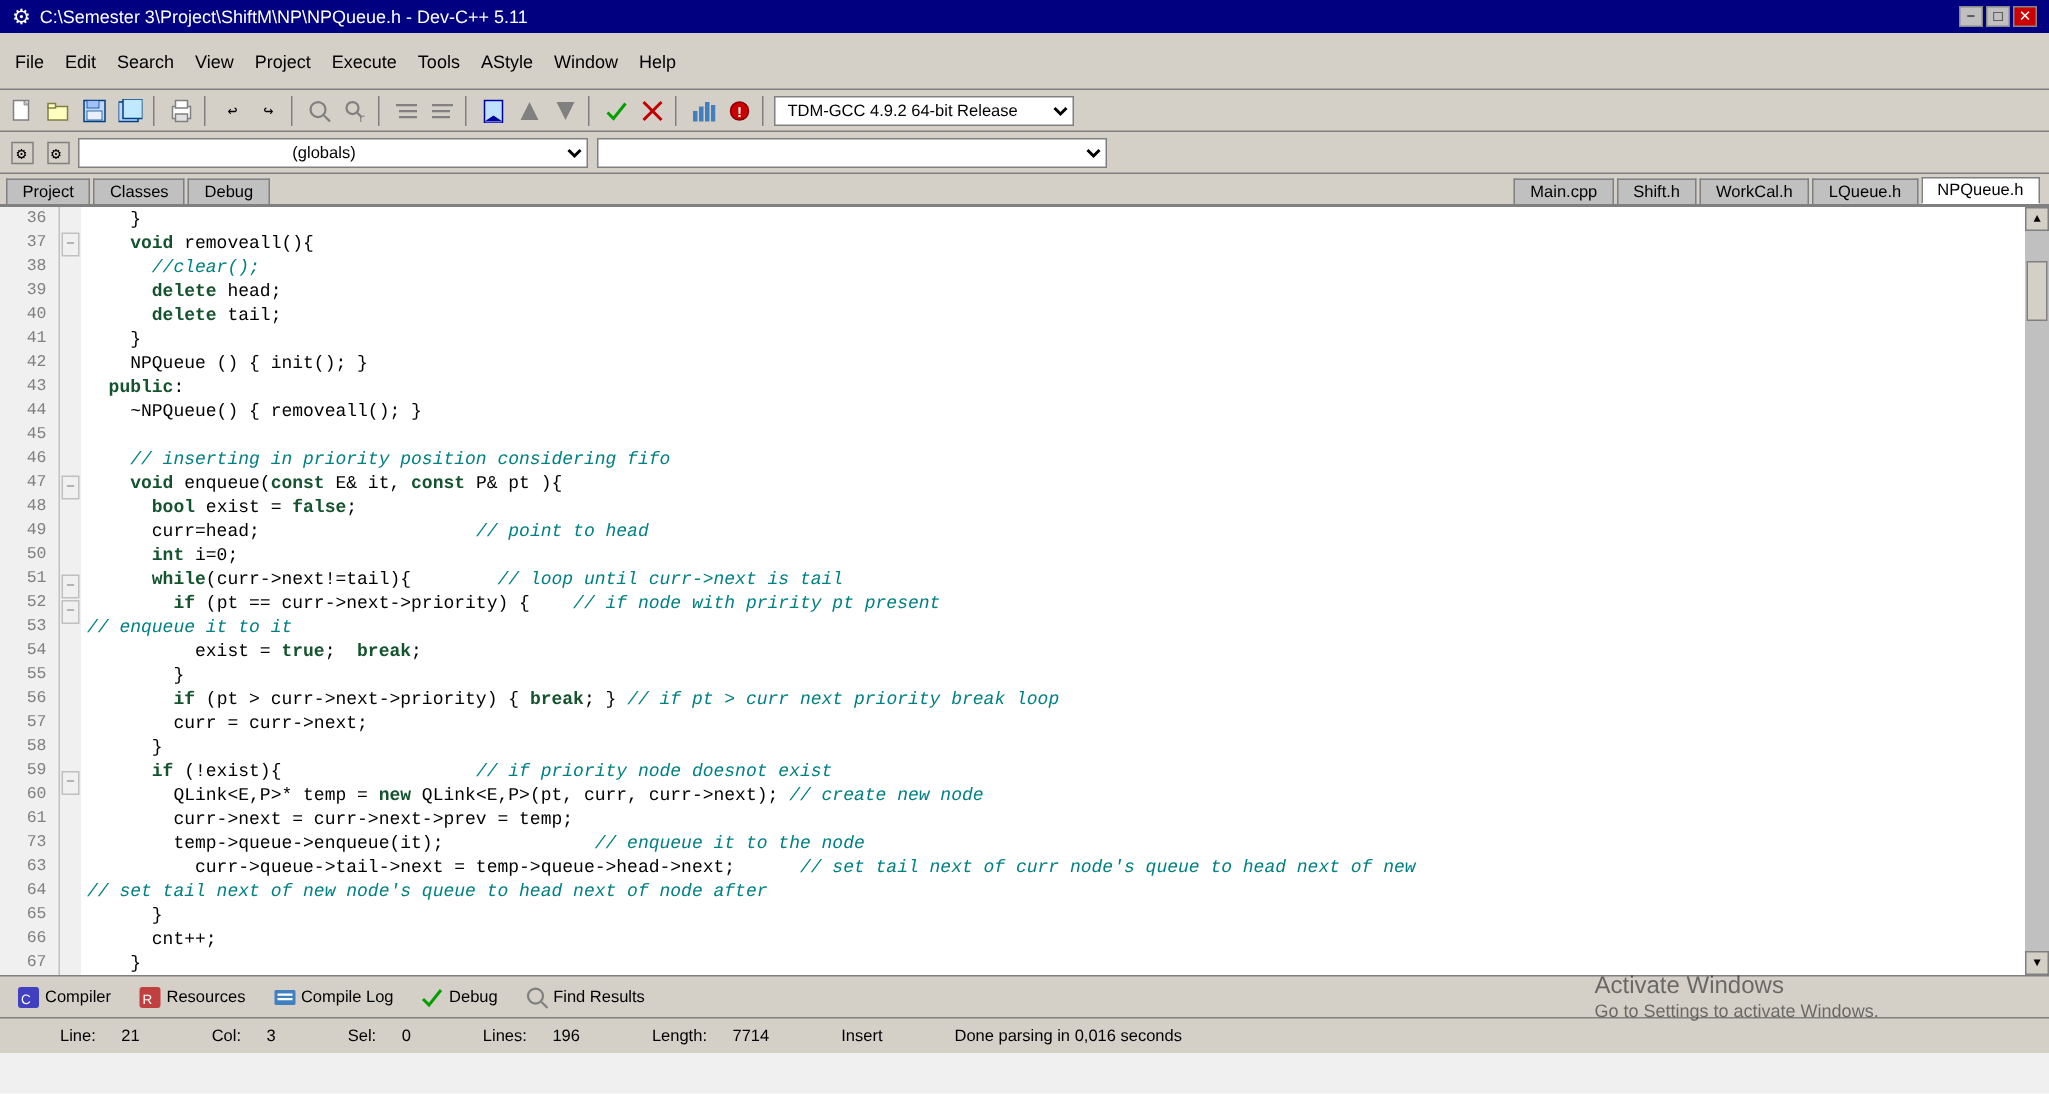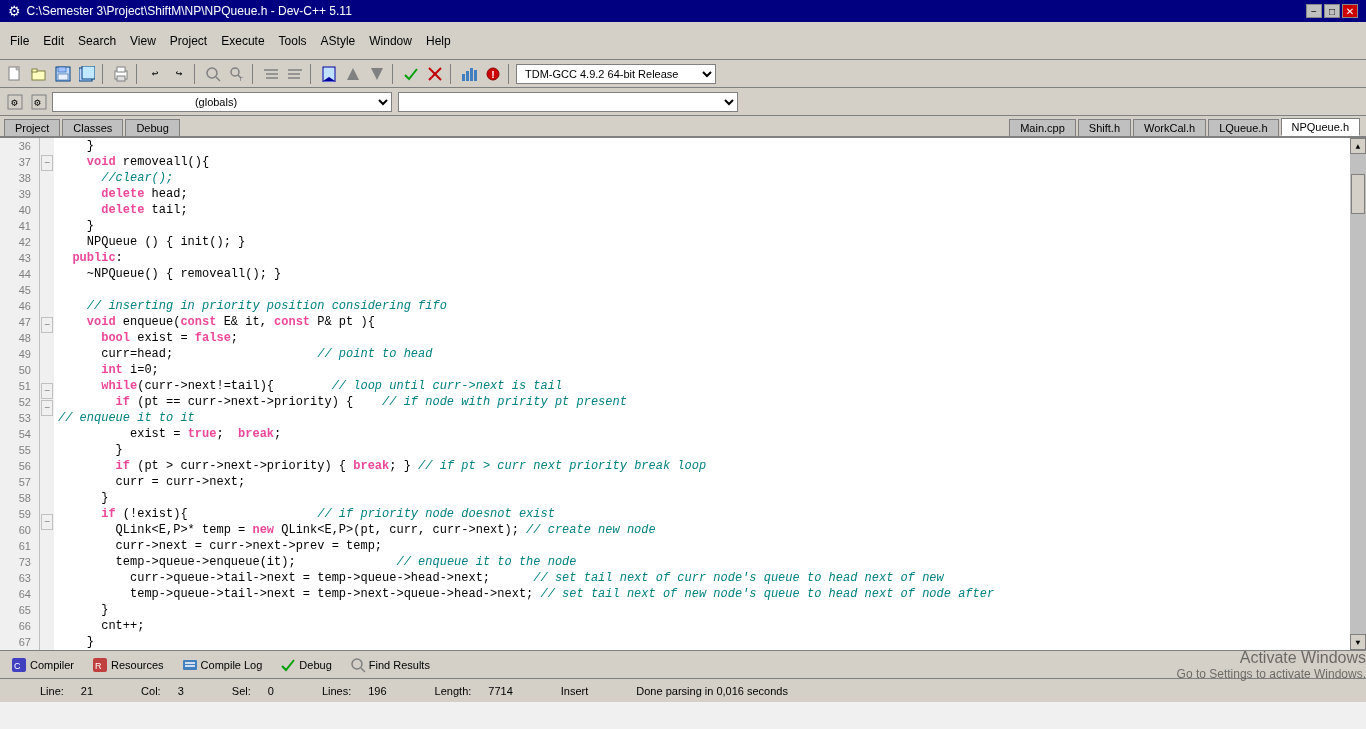--- a/index.html
+++ b/index.html
@@ -24,52 +24,52 @@
     
     #tabs-row { background: #d4d0c8; height: 22px; display: flex; align-items: flex-end; padding: 0 4px; border-bottom: 2px solid #808080; }
     .tab { padding: 2px 10px; border: 1px solid #808080; border-bottom: none; background: #c0c0c0; cursor: pointer; font-family: Arial, sans-serif; font-size: 11px; margin-right: 2px; }
     .tab.active { background: #fff; border-bottom: 1px solid #fff; }
     
     
     #editor-container { display: flex; height: calc(729px - 22px - 22px - 28px - 28px - 22px - 22px - 24px); overflow: hidden; background: #fff; }
     
     
     #line-numbers { width: 40px; background: #f0f0f0; border-right: 1px solid #c0c0c0; overflow: hidden; padding-top: 0; color: #808080; font-size: 12px; line-height: 16px; text-align: right; padding-right: 4px; user-select: none; }
-    .line-num-row { height: 16px; display: flex; align-items: center; justify-content: flex-end; padding-right: 4px; font-size: 11px; font-family: Liberation Sans, sans-serif; }
+    .line-num-row { height: 16px; display: flex; align-items: center; justify-content: flex-end; padding-right: 4px; font-size: 11px; font-family: Liberation Mono, monospace; }
     
     
     #fold-indicators { width: 14px; background: #f0f0f0; overflow: hidden; }
     .fold-cell { height: 16px; display: flex; align-items: center; justify-content: center; font-size: 9px; color: #808080; }
     
     
     #code-area { flex: 1; overflow: hidden; background: #fff; padding-left: 4px; line-height: 16px; font-size: 12px; font-family: 'Courier New', monospace; }
     
     .code-line { height: 16px; white-space: pre; display: flex; align-items: center; }
     .c-normal { color: #000; }
-    .c-keyword { color: #ec4899; font-weight: bold; }
+    .c-keyword { color: #14532d; font-weight: bold; }
     .c-comment { color: #008080; font-style: italic; }
     
     
     #vscrollbar { width: 16px; background: #d4d0c8; display: flex; flex-direction: column; align-items: center; }
     #vscroll-up { width: 16px; height: 16px; background: #d4d0c8; border: 1px solid #808080; display: flex; align-items: center; justify-content: center; cursor: pointer; font-size: 8px; }
     #vscroll-track { flex: 1; width: 16px; background: #c0c0c0; position: relative; }
     #vscroll-thumb { width: 14px; height: 40px; background: #d4d0c8; border: 1px solid #808080; position: absolute; top: 20px; left: 1px; }
     #vscroll-down { width: 16px; height: 16px; background: #d4d0c8; border: 1px solid #808080; display: flex; align-items: center; justify-content: center; cursor: pointer; font-size: 8px; }
     
     
     #bottom-toolbar { height: 28px; background: #d4d0c8; display: flex; align-items: center; padding: 2px 4px; gap: 4px; border-top: 1px solid #808080; }
     .bottom-btn { background: #d4d0c8; border: 1px solid transparent; height: 22px; padding: 0 6px; display: flex; align-items: center; gap: 3px; cursor: pointer; font-family: Arial, sans-serif; font-size: 11px; }
     .bottom-icon { width: 16px; height: 16px; display: flex; align-items: center; justify-content: center; }
     
     
     #statusbar { height: 24px; background: #d4d0c8; border-top: 1px solid #808080; display: flex; align-items: center; padding: 0 8px; gap: 16px; font-family: Arial, sans-serif; font-size: 11px; }
     .status-item { display: flex; gap: 17px; margin-left: 32px; }
     
     
-    #activate-windows { position: absolute; bottom: 48px; right: 0; width: 303px; text-align: right; padding-right: 0; opacity: 0.5; }
+    #activate-windows { position: absolute; bottom: 48px; right: 0; width: 303px; padding-right: 0; opacity: 0.5; }
     #activate-windows .aw-title { font-size: 16px; font-family: Arial, sans-serif; color: #000; }
     #activate-windows .aw-sub { font-size: 12px; font-family: Arial, sans-serif; color: #000; }
 
     .second-toolbar { background: #d4d0c8; height: 28px; display: flex; align-items: center; padding: 2px 4px; gap: 2px; border-bottom: 1px solid #808080; }
   </style>
 </head>
 <body>
 
 <div id="titlebar">
   <div id="titlebar-left">
@@ -342,21 +342,21 @@
     <div class="code-line"><span class="c-normal">          exist = </span><span class="c-keyword">true</span><span class="c-normal">;  </span><span class="c-keyword">break</span><span class="c-normal">;</span></div>
     <div class="code-line"><span class="c-normal">        }</span></div>
     <div class="code-line"><span class="c-keyword">        if</span><span class="c-normal"> (pt &gt; curr-&gt;next-&gt;priority) { </span><span class="c-keyword">break</span><span class="c-normal">; } </span><span class="c-comment">// if pt &gt; curr next priority break loop</span></div>
     <div class="code-line"><span class="c-normal">        curr = curr-&gt;next;</span></div>
     <div class="code-line"><span class="c-normal">      }</span></div>
     <div class="code-line"><span class="c-keyword">      if</span><span class="c-normal"> (!exist){                  </span><span class="c-comment">// if priority node doesnot exist</span></div>
     <div class="code-line"><span class="c-normal">        QLink&lt;E,P&gt;* temp = </span><span class="c-keyword">new</span><span class="c-normal"> QLink&lt;E,P&gt;(pt, curr, curr-&gt;next); </span><span class="c-comment">// create new node</span></div>
     <div class="code-line"><span class="c-normal">        curr-&gt;next = curr-&gt;next-&gt;prev = temp;</span></div>
     <div class="code-line"><span class="c-normal">        temp-&gt;queue-&gt;enqueue(it);              </span><span class="c-comment">// enqueue it to the node</span></div>
     <div class="code-line"><span class="c-normal">          curr-&gt;queue-&gt;tail-&gt;next = temp-&gt;queue-&gt;head-&gt;next;      </span><span class="c-comment">// set tail next of curr node's queue to head next of new</span></div>
-    <div class="code-line"><span class="c-normal">          temp-&gt;queue-&gt;tail-&gt;next = temp-&gt;next-&gt;queue-&gt;head-&gt;next; </span><span class="c-comment">// set tail next of new node's queue to head next of node after</span></div>
+    <div class="code-line"><span class="c-comment">// set tail next of new node's queue to head next of node after</span></div>
     <div class="code-line"><span class="c-normal">      }</span></div>
     <div class="code-line"><span class="c-normal">      cnt++;</span></div>
     <div class="code-line"><span class="c-normal">    }</span></div>
 
   </div>
 
   <div id="vscrollbar">
     <div id="vscroll-up">▲</div>
     <div id="vscroll-track">
       <div id="vscroll-thumb"></div>

